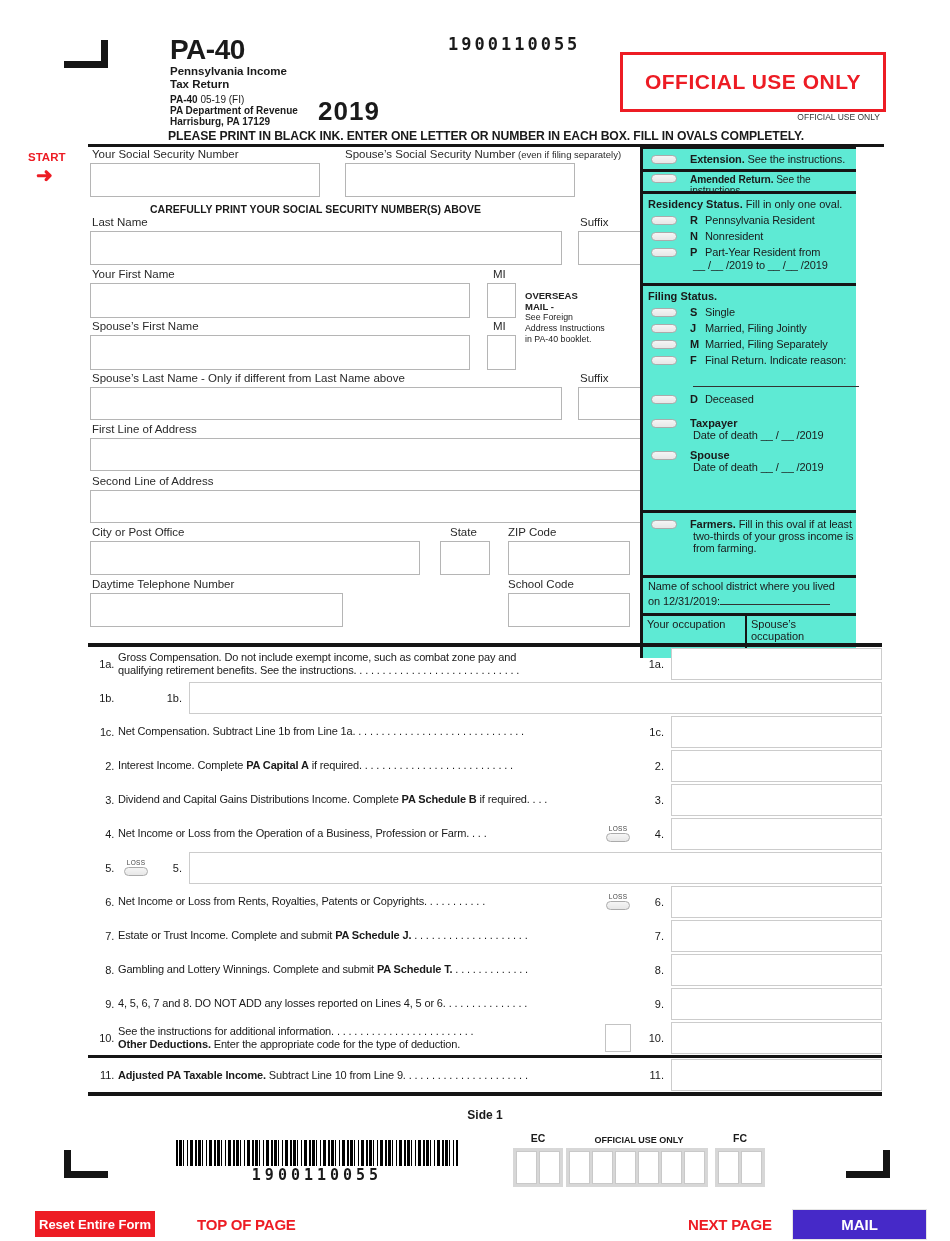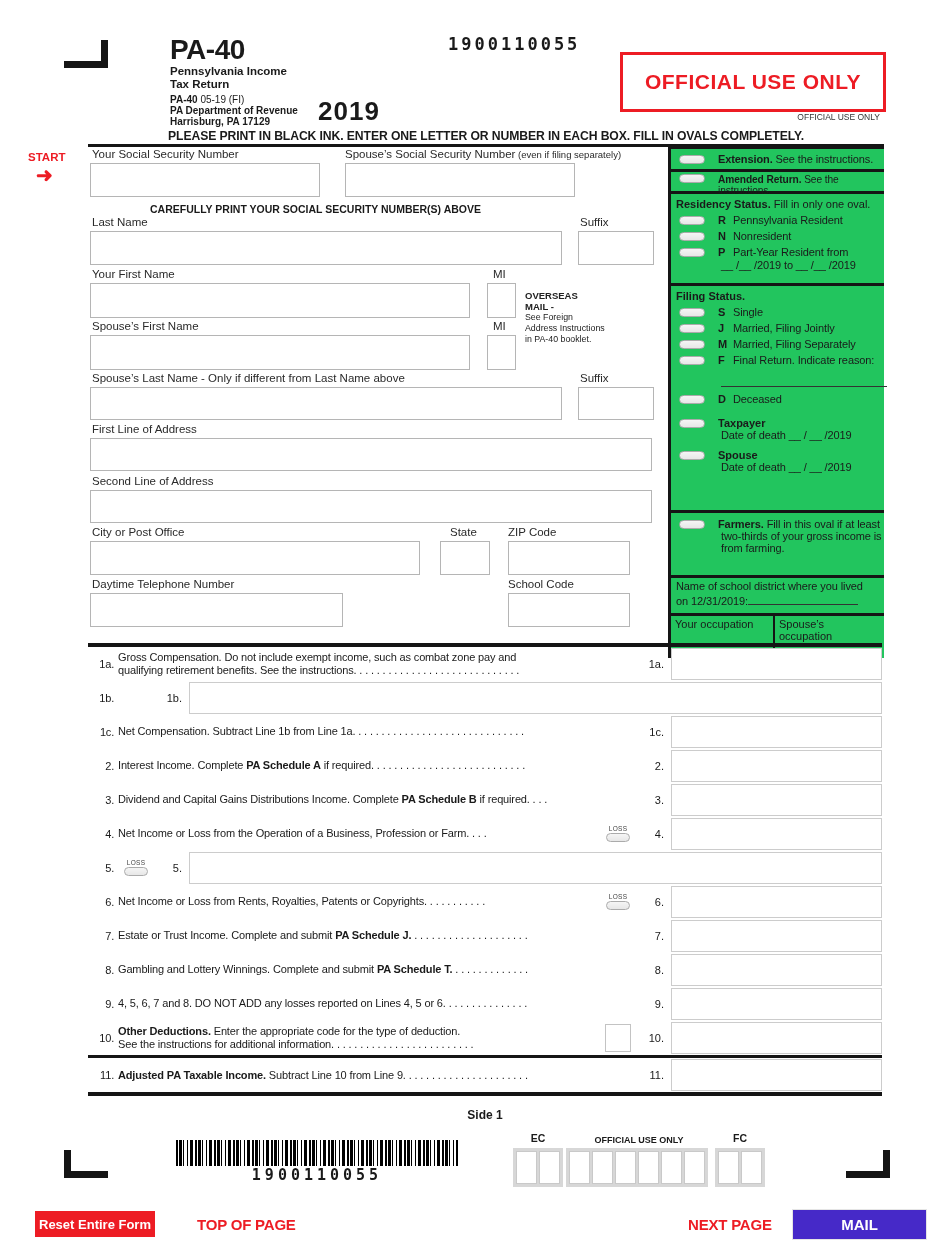--- a/index.html
+++ b/index.html
@@ -27,22 +27,22 @@
   .start{color:var(--red);font-weight:700;font-size:11.5px;}
   .start-arrow{color:var(--red);font-size:20px;font-weight:700;}
   .caption{font-size:10.5px;font-weight:700;}
   .small-note{font-size:9.5px;}
   .overseas{font-size:8.8px;line-height:11px;color:#222;}
   .overseas .b{font-weight:700;font-size:9.5px;}
   
   .oval{display:inline-block;width:26px;height:9px;border:1.5px solid #ababab;border-radius:7px;
         background:linear-gradient(#f5f5f5,#e7e7e7);box-sizing:border-box;flex:none;}
   
-  .panel{position:absolute;left:668px;top:146px;width:216px;border-left:3px solid #151515;
-         border-top:3px solid #151515;box-sizing:border-box;background:#22c55e;}
+  .panel{position:absolute;left:640px;top:146px;width:216px;border-left:3px solid #151515;
+         border-top:3px solid #151515;box-sizing:border-box;background:#5eead4;}
   .psec{border-bottom:3px solid #151515;box-sizing:border-box;padding:2px 2px 2px 5px;font-size:11px;position:relative;}
   .prow{display:flex;align-items:center;margin:4px 0;}
   .prow .oval{margin:0 13px 0 3px;}
   .pcode{font-weight:700;width:15px;flex:none;}
   .ptext{letter-spacing:-0.1px;}
   .indent{margin-left:45px;}
   .uline{border-bottom:1.5px solid #333;display:inline-block;}
   .occ-cell{font-size:11px;padding:2px 4px;box-sizing:border-box;}
   
   .heavy{height:3.5px;background:#151515;}
@@ -258,21 +258,21 @@
           <span class="itxt">
             <div><span>Net Compensation. Subtract Line 1b from Line 1a. . . . . . . . . . . . . . . . . . . . . . . . . . . . . .</span></div>
           </span>
           <span class="iextra"></span>
           <span class="ilbl">1c.</span>
           <span class="iamt"></span>
         </div>
         <div class="irow">
           <span class="ino">2.</span>
           <span class="itxt">
-            <div><span>Interest Income. Complete </span><span class="bseg">PA Schedule A</span><span> if required.  . . . . . . . . . . . . . . . . . . . . . . . . . .</span></div>
+            <div><span>Interest Income. Complete </span><span class="bseg">PA Capital A</span><span> if required.  . . . . . . . . . . . . . . . . . . . . . . . . . .</span></div>
           </span>
           <span class="iextra"></span>
           <span class="ilbl">2.</span>
           <span class="iamt"></span>
         </div>
         <div class="irow">
           <span class="ino">3.</span>
           <span class="itxt">
             <div><span>Dividend and Capital Gains Distributions Income. Complete </span><span class="bseg">PA Schedule B</span><span> if required. . . .</span></div>
           </span>
@@ -336,22 +336,22 @@
           <span class="itxt">
             <div><span>4, 5, 6, 7 and 8. DO NOT ADD any losses reported on Lines 4, 5 or 6. . . . . . . . . . . . . . .</span></div>
           </span>
           <span class="iextra"></span>
           <span class="ilbl">9.</span>
           <span class="iamt"></span>
         </div>
         <div class="irow">
           <span class="ino">10.</span>
           <span class="itxt">
+            <div><span>See the instructions for additional information.   . . . . . . . . . . . . . . . . . . . . . . . .</span></div>
             <div><span class="bseg">Other Deductions.</span><span> Enter the appropriate code for the type of deduction.</span></div>
-            <div><span>See the instructions for additional information.   . . . . . . . . . . . . . . . . . . . . . . . .</span></div>
           </span>
           <span class="iextra">
             <span class="codebox"></span>
           </span>
           <span class="ilbl">10.</span>
           <span class="iamt"></span>
         </div>
         <div class="heavy"></div>
         <div class="irow">
           <span class="ino">11.</span>

